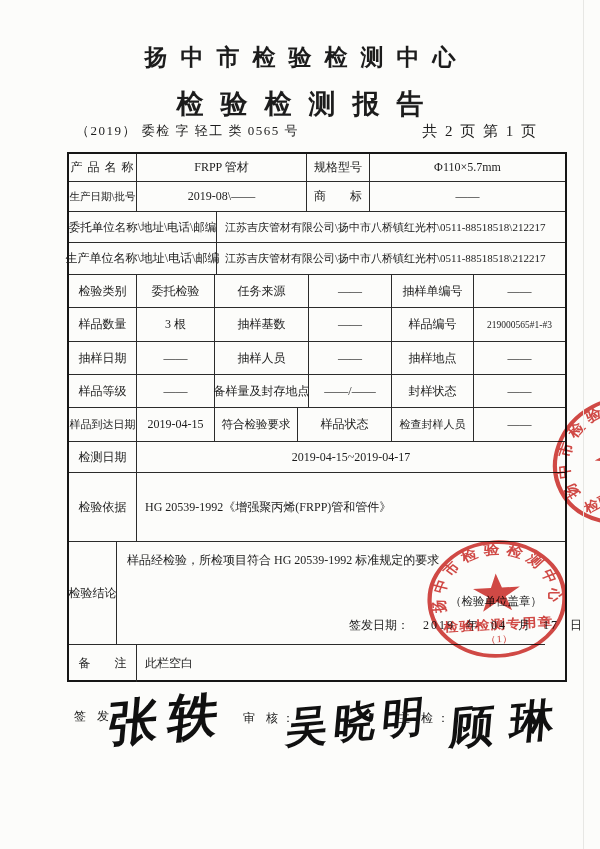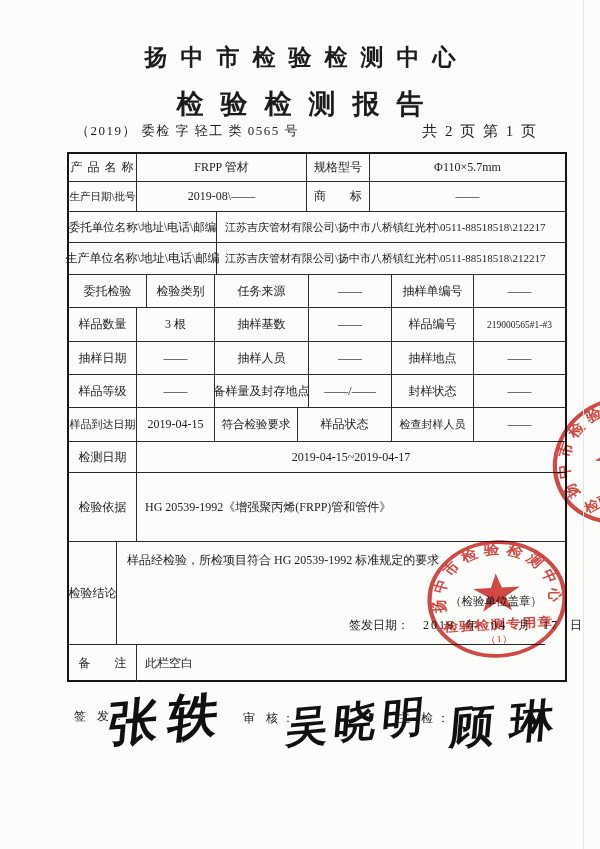--- a/index.html
+++ b/index.html
@@ -72,22 +72,22 @@
     <div class="cell" style="width:148px;font-size:11.5px">委托单位名称\地址\电话\邮编</div>
     <div class="cell lastc left" style="width:348px;font-size:11px">江苏吉庆管材有限公司\扬中市八桥镇红光村\0511-88518518\212217</div>
   </div>
 
   <div class="row" style="height:32px">
     <div class="cell" style="width:148px;font-size:12px">生产单位名称\地址\电话\邮编</div>
     <div class="cell lastc left" style="width:348px;font-size:11px">江苏吉庆管材有限公司\扬中市八桥镇红光村\0511-88518518\212217</div>
   </div>
 
   <div class="row" style="height:33px">
+    <div class="cell" style="width:68px">检验类别</div>
     <div class="cell" style="width:78px">委托检验</div>
-    <div class="cell" style="width:68px">检验类别</div>
     <div class="cell" style="width:94px">任务来源</div>
     <div class="cell" style="width:83px">——</div>
     <div class="cell" style="width:82px">抽样单编号</div>
     <div class="cell lastc" style="width:91px">——</div>
   </div>
 
   <div class="row" style="height:34px">
     <div class="cell" style="width:68px">样品数量</div>
     <div class="cell" style="width:78px">3 根</div>
     <div class="cell" style="width:94px">抽样基数</div>

